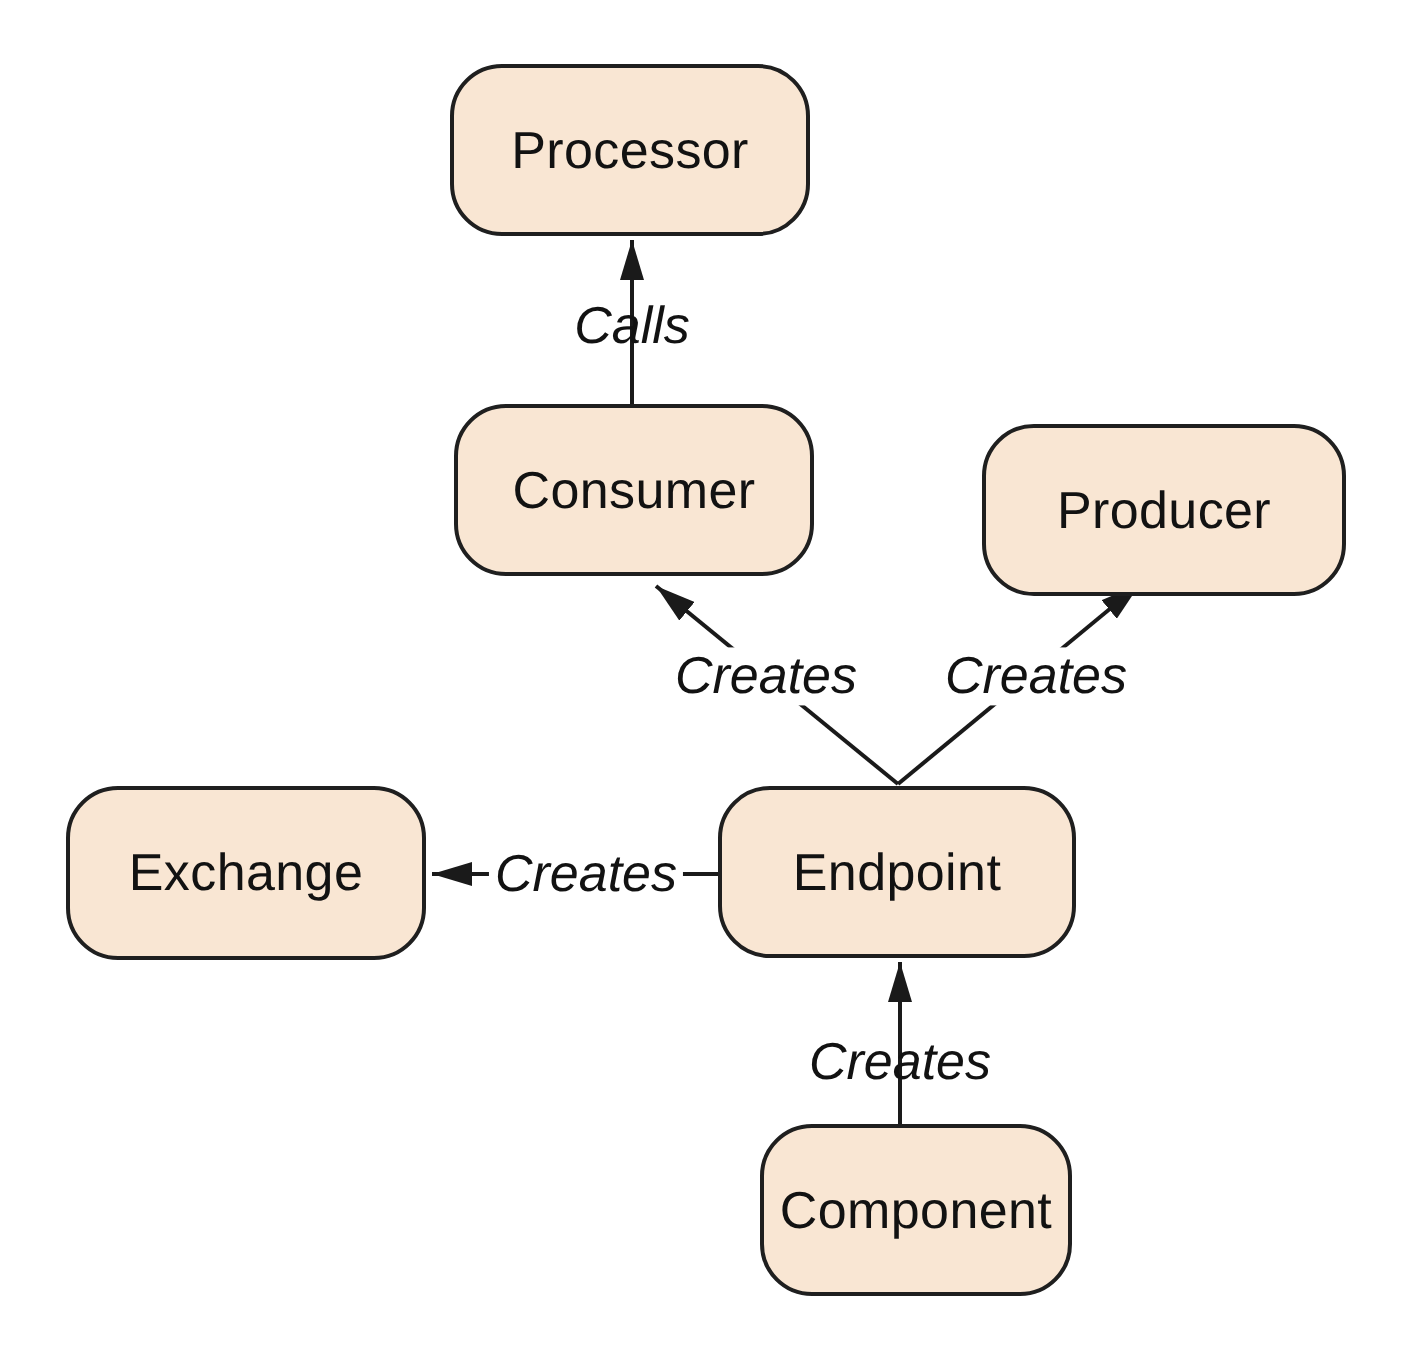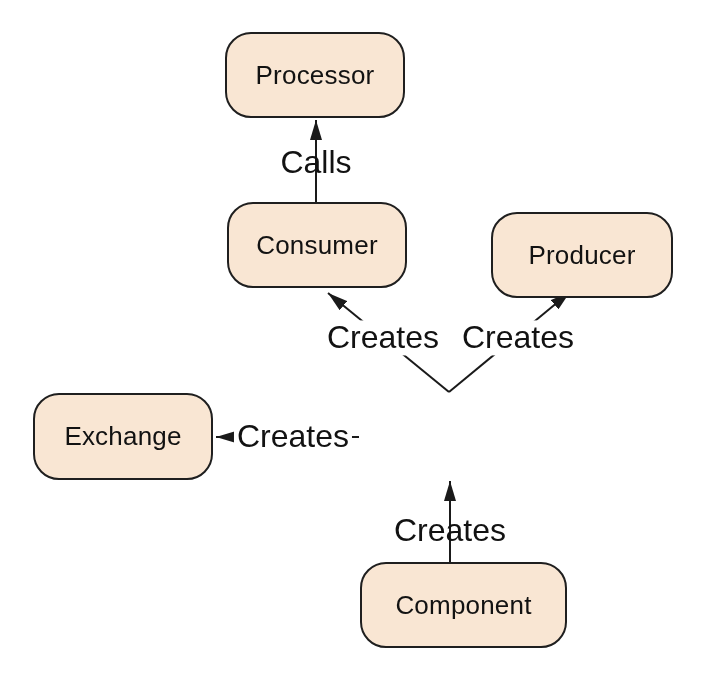--- a/index.html
+++ b/index.html
@@ -30,24 +30,25 @@
     display: flex;
     align-items: center;
     justify-content: center;
     font-size: 26px;
     color: var(--text, #121212);
     letter-spacing: 0.2px;
   }
   .edge-label {
     position: absolute;
     transform: translate(-50%, -50%);
-    font-size: 32px;
+    font-size: 26px;
     color: var(--text, #121212);
     white-space: nowrap;
     line-height: 1.1;
+    font-style: italic;
   }
   .edge-label.bg {
     background: var(--background, #ffffff);
     padding: 0 3px;
   }
 </style>
 </head>
 <body>
 
 <div class="stage">
@@ -62,21 +63,22 @@
     <line x1="449" y1="392" x2="328" y2="293" marker-end="url(#arrow)"></line>
     <line x1="449" y1="392" x2="570" y2="292" marker-end="url(#arrow)"></line>
     <line x1="359" y1="437" x2="216" y2="437" marker-end="url(#arrow)"></line>
     <line x1="450" y1="562" x2="450" y2="481" marker-end="url(#arrow)"></line>
   </svg>
 
   <div class="node" style="left:225px; top:32px;  width:180px; height:86px;">Processor</div>
   <div class="node" style="left:227px; top:202px; width:180px; height:86px;text-align:right;">Consumer</div>
   <div class="node" style="left:491px; top:212px; width:182px; height:86px;">Producer</div>
   <div class="node" style="left:33px;  top:393px; width:180px; height:87px;">Exchange</div>
-  <div class="node" style="left:360px; top:562px; width:207px; height:86px;">Component</div>
+  <div class="node" style="left:359px; top:393px; width:179px; height:86px;">Endpoint</div>
+  <div class="node" style="left:380px; top:562px; width:156px; height:86px;">Component</div>
 
   <span class="edge-label" style="left:316px; top:163px;">Calls</span>
   <span class="edge-label bg" style="left:383px; top:338px;">Creates</span>
   <span class="edge-label bg" style="left:518px; top:338px;">Creates</span>
   <span class="edge-label bg" style="left:293px; top:437px;">Creates</span>
   <span class="edge-label" style="left:450px; top:531px;">Creates</span>
 
 </div>
 
 </body></html>

